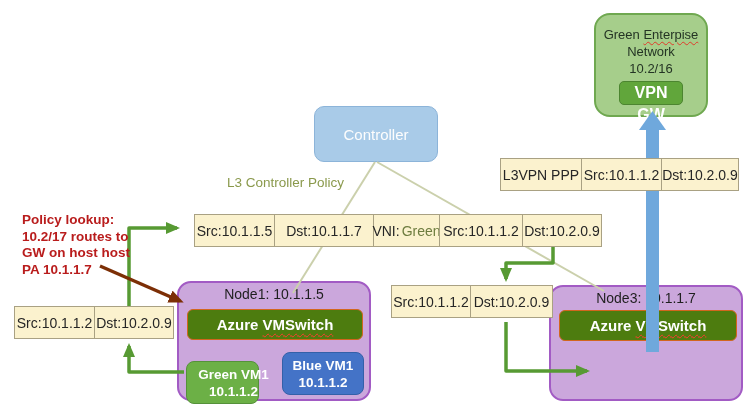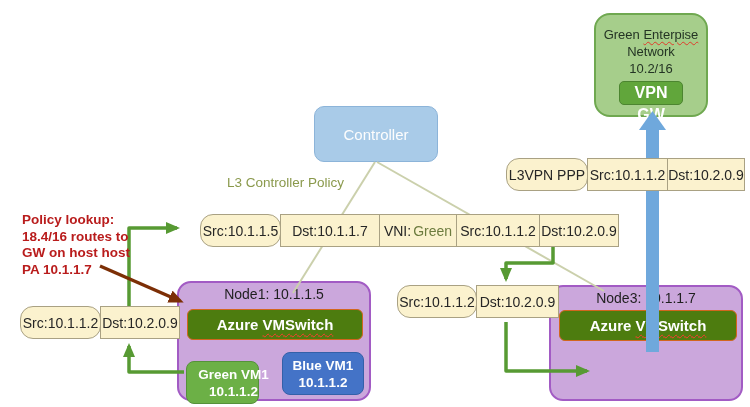--- a/index.html
+++ b/index.html
@@ -31,21 +31,21 @@
     display:flex;align-items:center;justify-content:center;color:#fdfdfd;font-size:15px;
   }
 
   
   .row{display:flex;}
   .cell{
     box-sizing:border-box;height:33px;background:#FBF2CE;border:1px solid #a9a183;
     display:flex;align-items:center;justify-content:center;
     font-size:14px;color:#262626;margin-left:-1px;white-space:nowrap;
   }
-  .cell:first-child{margin-left:14px;border-radius:13px;}
+  .cell:first-child{margin-left:8px;}
   .vni-val{color:#6d7c3f;margin-left:2px;}
 
   
   .policy-label{left:227px;top:175px;color:#8a994c;font-size:13.5px;}
   .policy-note{left:22px;top:212px;width:130px;color:#b91c1c;font-size:13.5px;font-weight:600;line-height:16.5px;}
 
   
   .node{
     box-sizing:border-box;background:#CBA7DC;border:2px solid #A25BC4;border-radius:14px;
   }
@@ -114,21 +114,21 @@
 
   <div class="abs row z4" style="left:492px;top:158px;">
     <div class="cell" style="width:82px;">L3VPN PPP</div>
     <div class="cell" style="width:81px;">Src:10.1.1.2</div>
     <div class="cell" style="width:78px;">Dst:10.2.0.9</div>
   </div>
 
   <div class="abs row z4" style="left:186px;top:214px;">
     <div class="cell" style="width:81px;">Src:10.1.1.5</div>
     <div class="cell" style="width:100px;">Dst:10.1.1.7</div>
-    <div class="cell" style="width:78px;">
+    <div class="cell" style="width:67px;">
       <span>VNI:</span>
         <span class="vni-val">Green</span>
     </div>
     <div class="cell" style="width:84px;">Src:10.1.1.2</div>
     <div class="cell" style="width:80px;">Dst:10.2.0.9</div>
   </div>
 
   <div class="abs row z4" style="left:6px;top:306px;">
     <div class="cell" style="width:81px;">Src:10.1.1.2</div>
     <div class="cell" style="width:80px;">Dst:10.2.0.9</div>
@@ -136,21 +136,21 @@
 
   <div class="abs row z4" style="left:383px;top:285px;">
     <div class="cell" style="width:80px;">Src:10.1.1.2</div>
     <div class="cell" style="width:83px;">Dst:10.2.0.9</div>
   </div>
 
   <div class="abs policy-label z6">L3 Controller Policy</div>
 
   <div class="abs policy-note z6">
     <div>Policy lookup:</div>
-    <div>18.4/16 routes to</div>
+    <div>10.2/17 routes to</div>
     <div>GW on host host</div>
     <div>PA 10.1.1.7</div>
   </div>
 
   <svg class="layer z5">
     <defs>
       <marker id="ag" markerUnits="userSpaceOnUse" markerWidth="14" markerHeight="12" refX="11" refY="6" orient="auto">
         <polygon points="0,0 14,6 0,12" fill="#579A33"></polygon>
       </marker>
       <marker id="ab" markerUnits="userSpaceOnUse" markerWidth="15" markerHeight="13" refX="11" refY="6.5" orient="auto">

